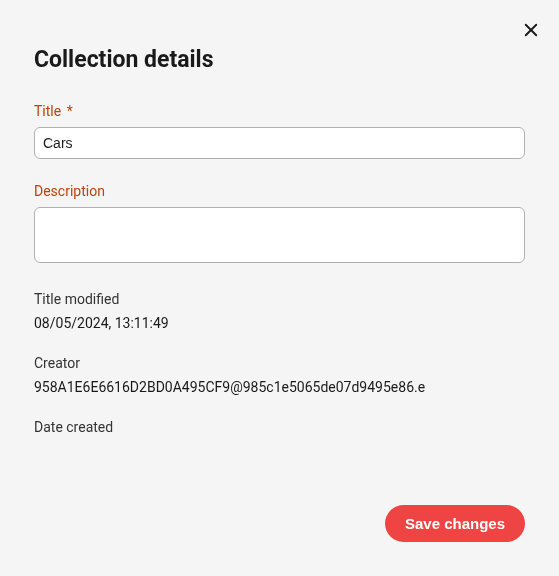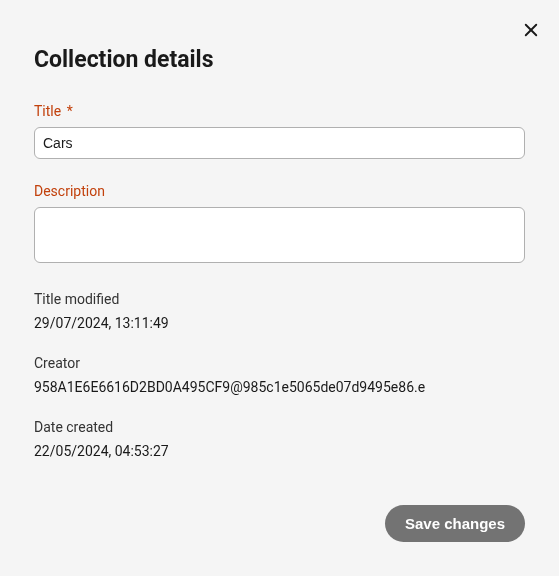--- a/index.html
+++ b/index.html
@@ -87,21 +87,21 @@
       font-size: 14px;
       color: #1a1a1a;
       word-break: break-all;
     }
     .footer {
       position: absolute;
       bottom: 34px;
       right: 34px;
     }
     .save-btn {
-      background: #737373;
+      background: #ef4444;
       color: #fff;
       border: none;
       border-radius: 20px;
       padding: 10px 20px;
       font-size: 15px;
       font-weight: 600;
       cursor: pointer;
     }
   </style>
 </head>
@@ -124,28 +124,27 @@
   <input type="text" class="text-input" value="Cars" style="">
 </div>
 
 <div class="field-group">
   <label class="field-label">Description</label>
   <textarea class="textarea-input" style=""></textarea>
 </div>
 
 <div class="meta-group">
   <div class="meta-label">Title modified</div>
-  <div class="meta-value">29/07/2024, 13:11:49</div>
+  <div class="meta-value">08/05/2024, 13:11:49</div>
 </div>
 
 <div class="meta-group">
   <div class="meta-label">Creator</div>
   <div class="meta-value">958A1E6E6616D2BD0A495CF9@985c1e5065de07d9495e86.e</div>
 </div>
 
 <div class="meta-group">
   <div class="meta-label">Date created</div>
-  <div class="meta-value">22/05/2024, 04:53:27</div>
 </div>
 
 <div class="footer">
   <button class="save-btn">Save changes</button>
 </div>
 
 </body></html>

